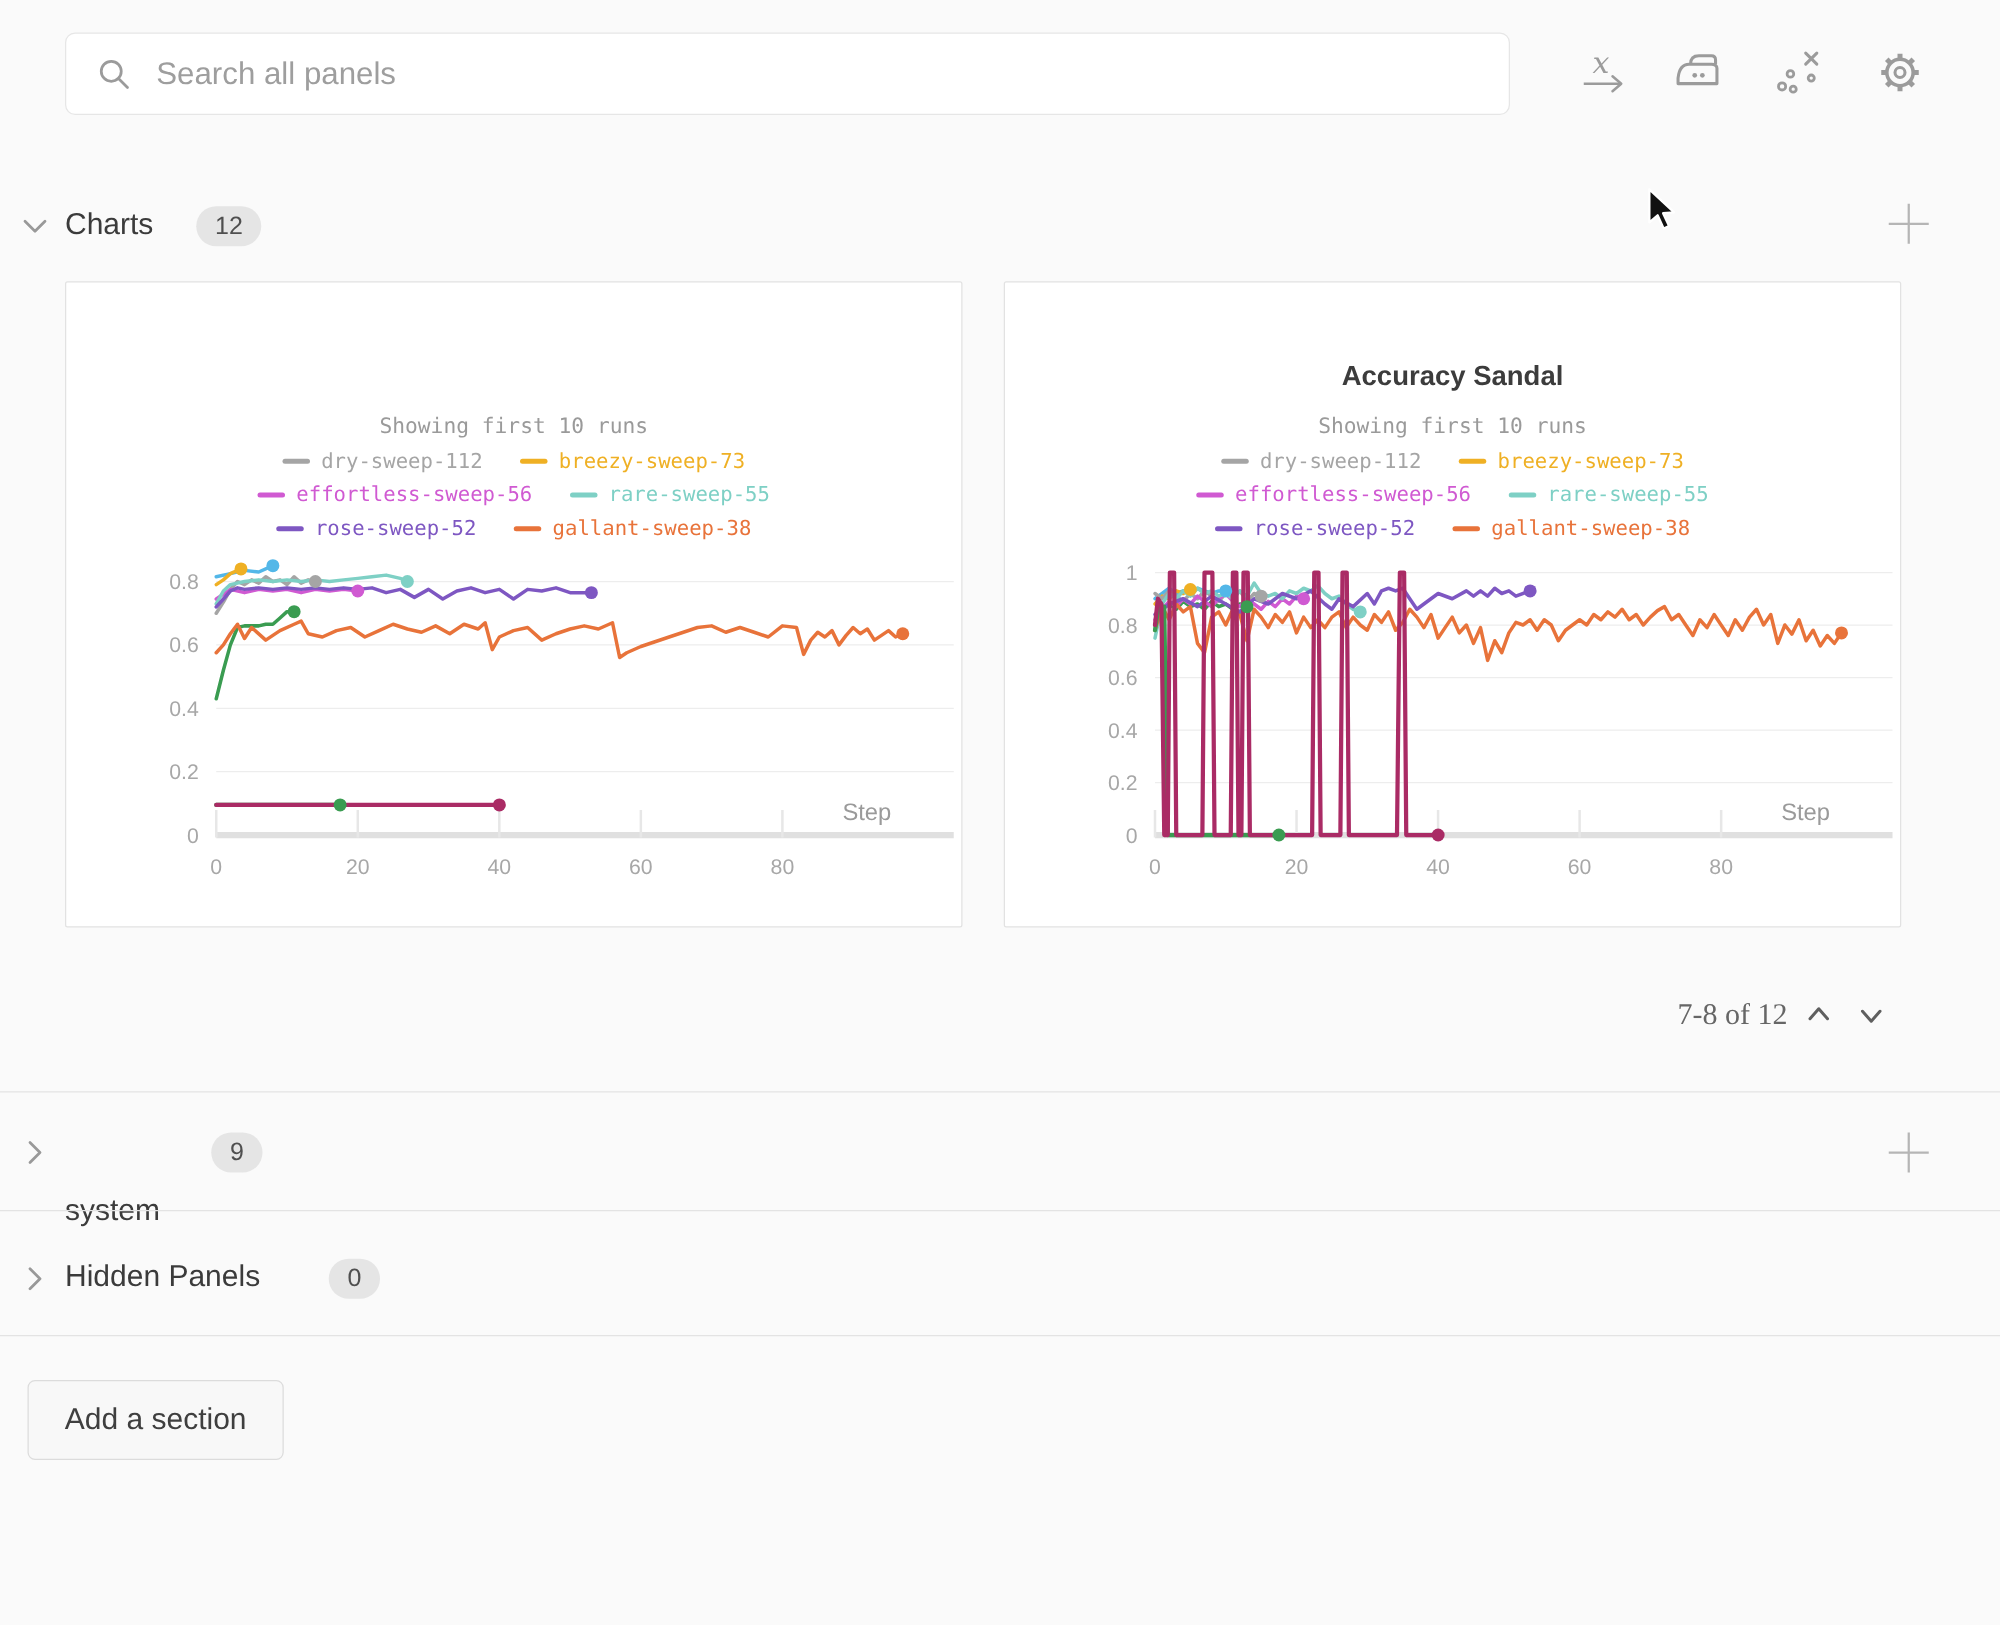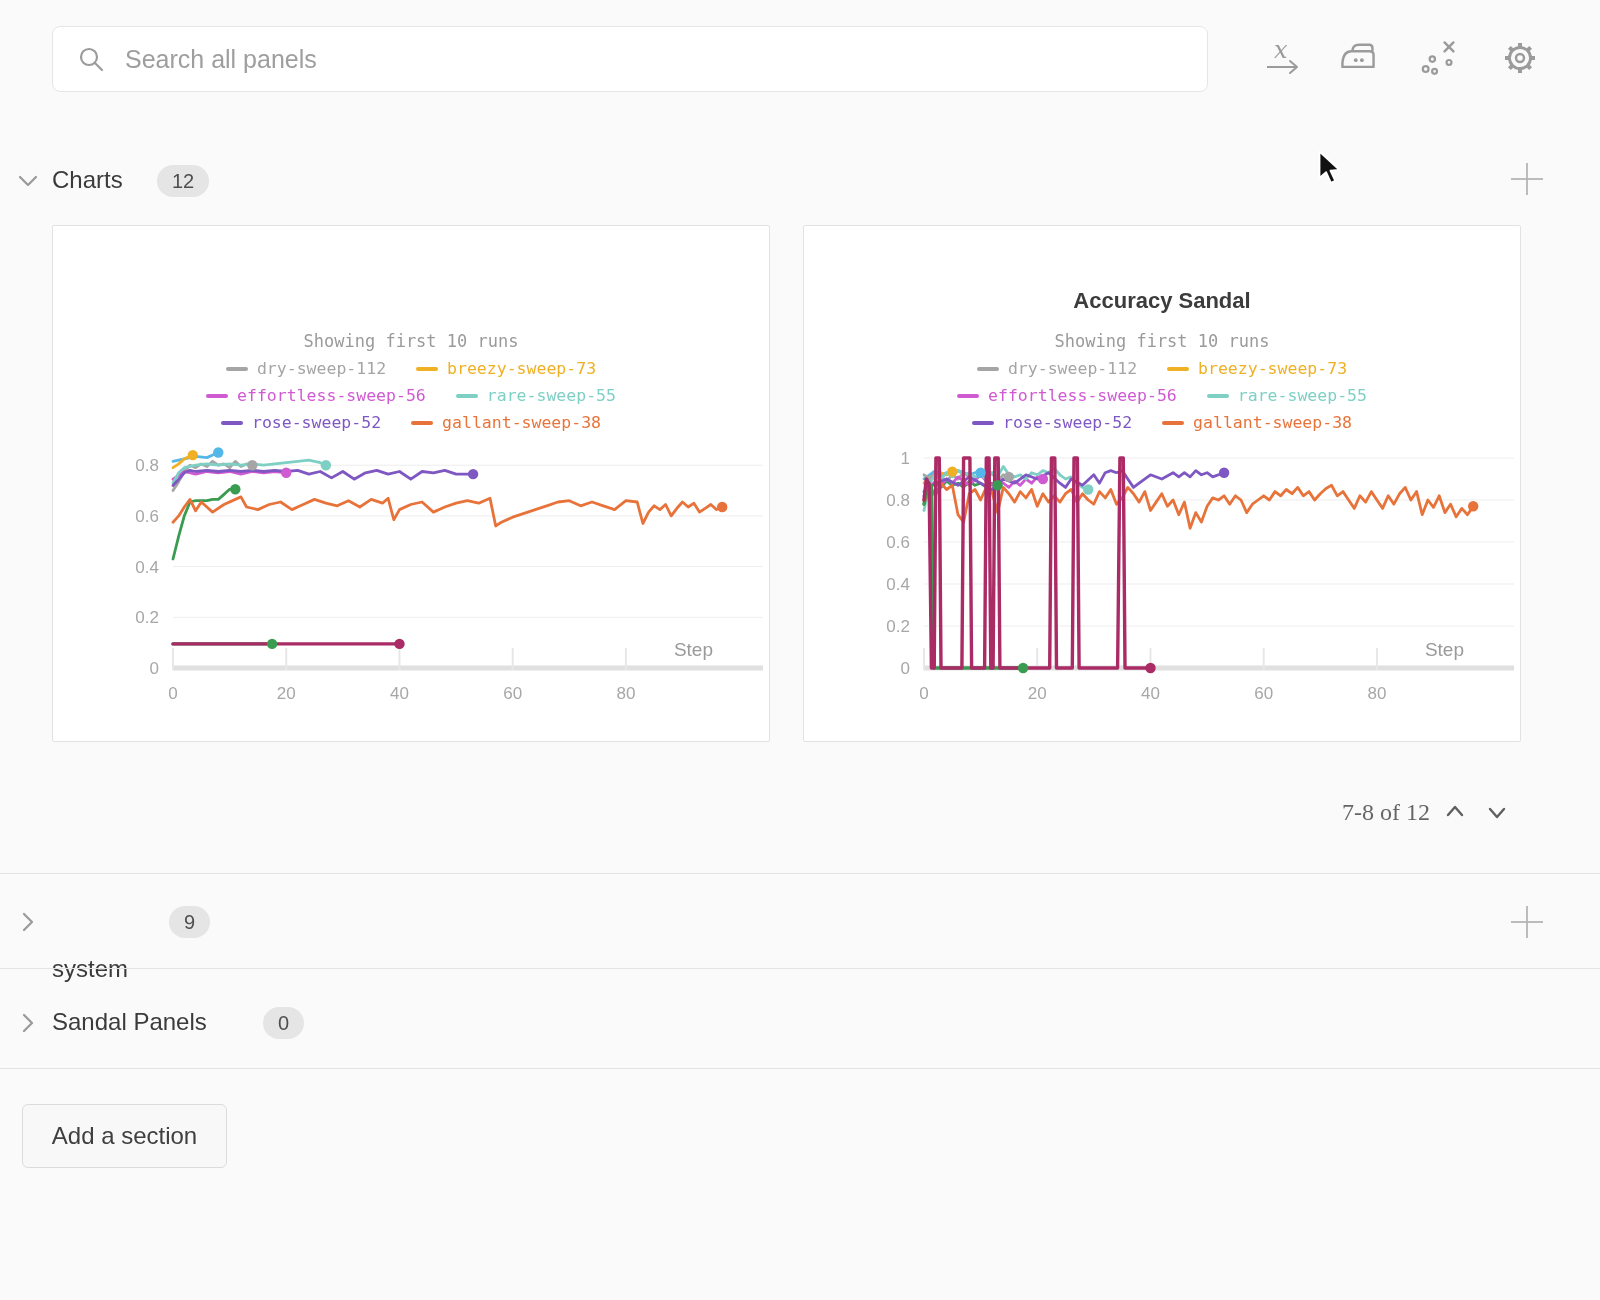--- a/index.html
+++ b/index.html
@@ -324,21 +324,21 @@
     <line x1="3" y1="19" x2="35" y2="19" stroke="#b5b5b5" stroke-width="1.8"></line>
   </svg>
 </div>
 
 <div class="divider" style="top:968px;"></div>
 <div class="sec-chevron" style="top:1009px;">
   <svg width="28" height="28" viewBox="0 0 28 28">
     <polyline points="10,6 18,14 10,22" fill="none" stroke="#999" stroke-width="2.2" stroke-linecap="round" stroke-linejoin="round"></polyline>
   </svg>
 </div>
-<div class="sec-title" style="top:1008px;">Sandal Panels</div>
+<div class="sec-title" style="top:1008px;">Hidden Panels</div>
 <div class="badge" style="left:263px;top:1007px;">0</div>
 
 <div class="divider" style="top:1068px;"></div>
 <div class="add-btn">Add a section</div>
 
 <svg class="cursor" width="30" height="36" viewBox="0 0 20 24">
   <path d="M1 1 L1 18.6 L5.4 14.8 L8.6 21.9 L11.5 20.6 L8.3 13.7 L14.2 13.3 Z" fill="#111" stroke="#fff" stroke-width="1.2" stroke-linejoin="round"></path>
 </svg>
 
 </body></html>

